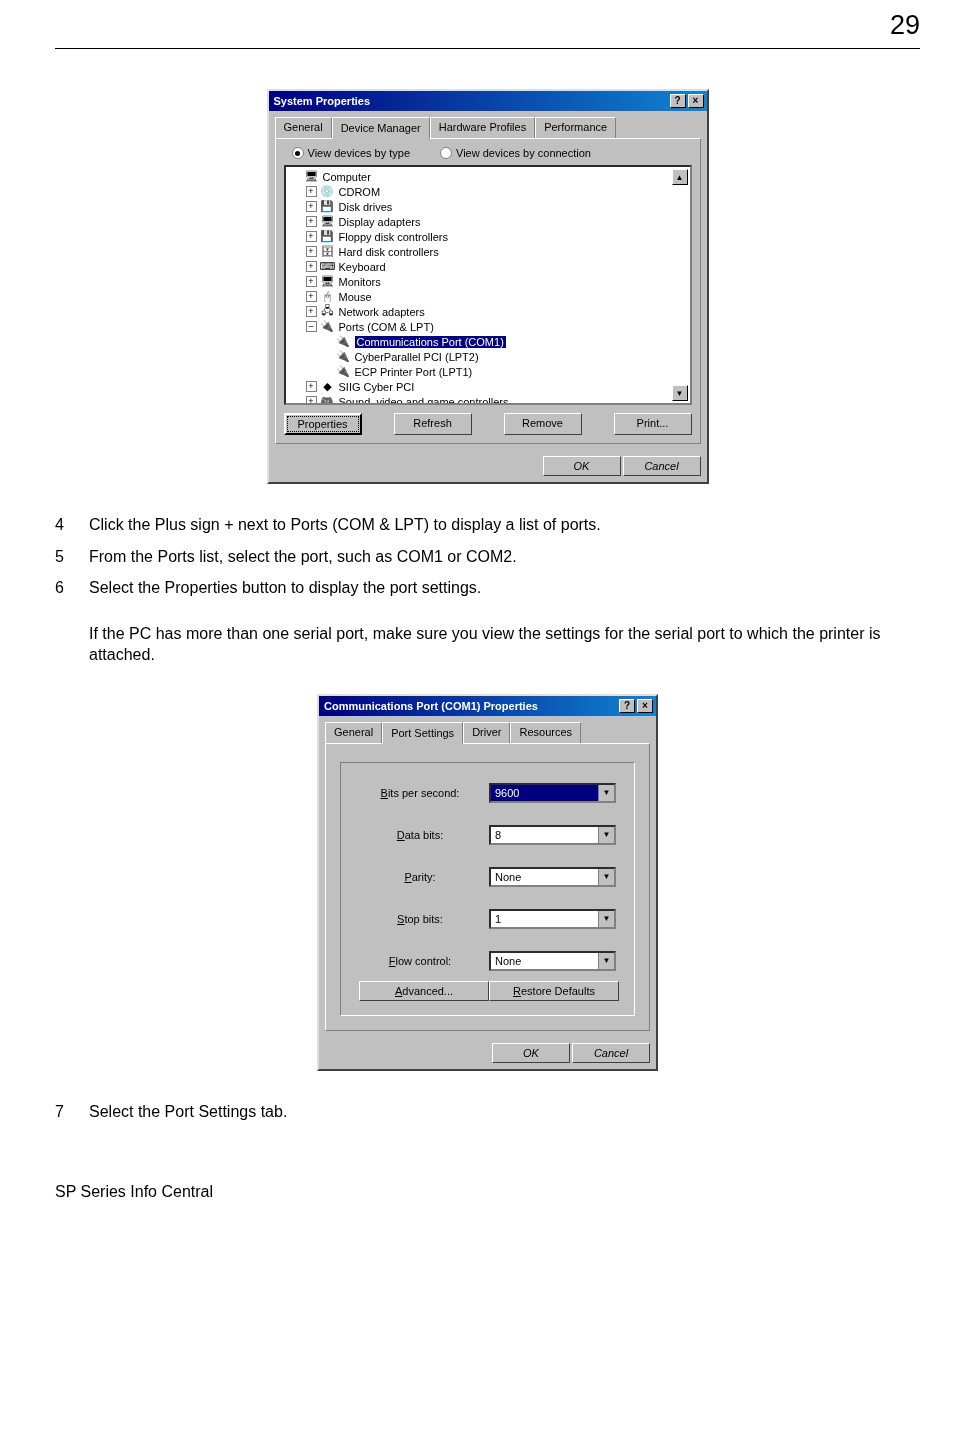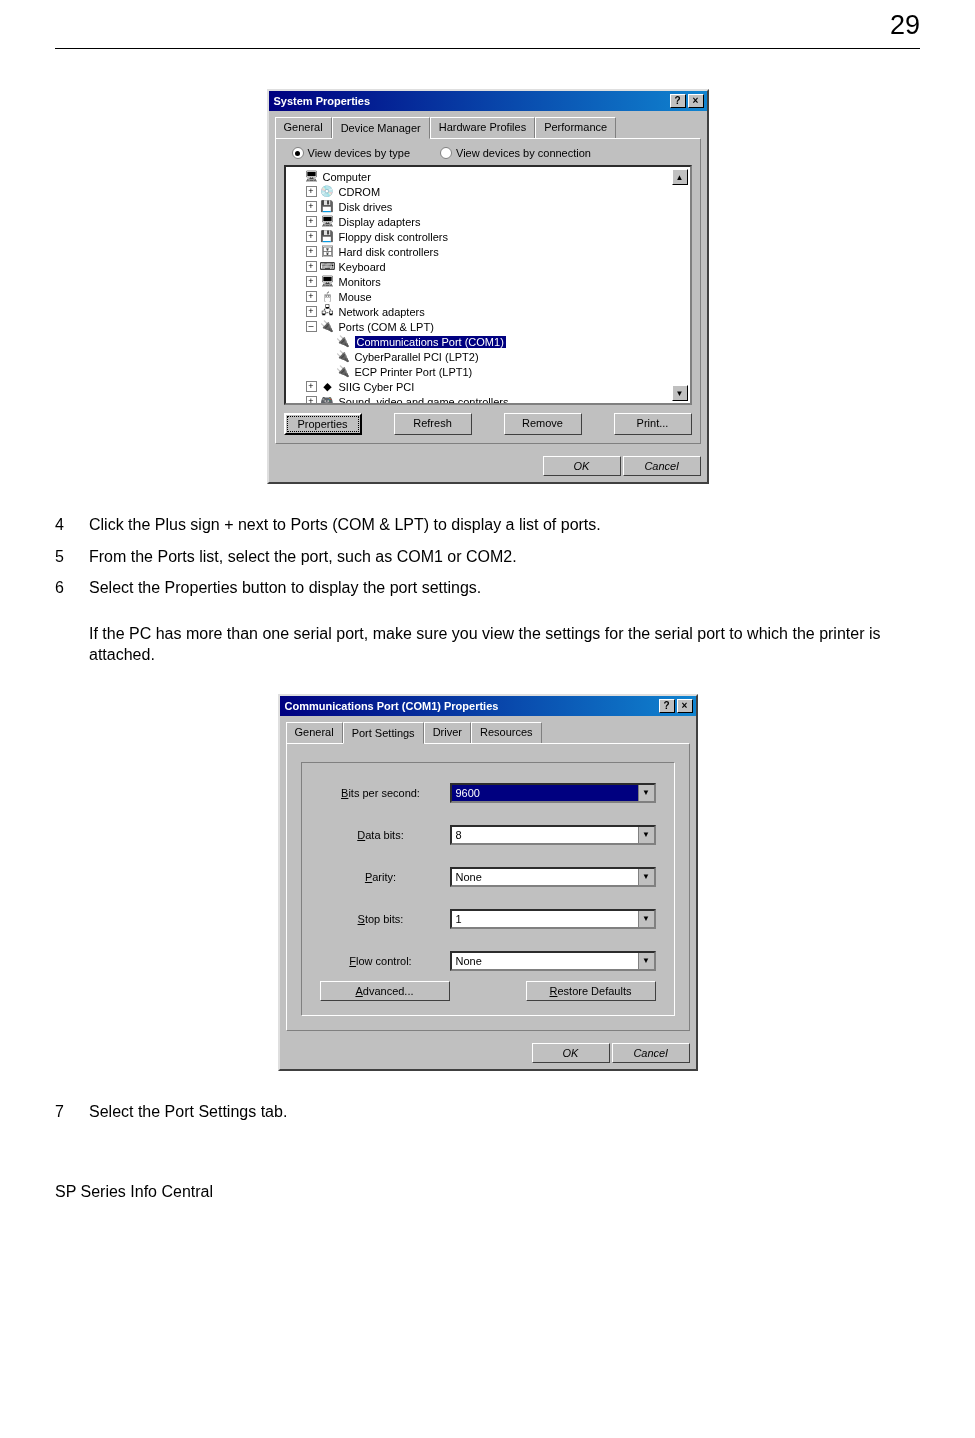--- a/index.html
+++ b/index.html
@@ -145,21 +145,21 @@
     min-width:78px;
   }
   .btn.focus{outline:1px dotted #000;outline-offset:-4px;border:2px solid #000;border-top-color:#fff;border-left-color:#fff;}
   .dlg-foot{
     display:flex;gap:2px;justify-content:flex-end;
     padding:6px;
     font-style:italic;
   }
 
   
-  .dialog2 { width: 420px; }
+  .dialog2 { width: 341px; }
   .settings-body{
     margin:0 6px 6px 6px;
     border:1px solid #808080;
     border-top-color:#fff;border-left-color:#fff;
     background:#c0c0c0;
     padding:18px 14px 14px 14px;
   }
   .inner-group{
     border:1px solid #808080;
     border-top-color:#808080;border-left-color:#808080;
@@ -176,21 +176,21 @@
     flex:1;display:flex;height:20px;
     border:2px inset #808080;background:#fff;
   }
   .combo .cval{flex:1;padding:2px 4px;font-size:11px;}
   .combo .cval.hl{background:#000080;color:#fff;}
   .combo .cbtn{
     width:16px;background:#c0c0c0;
     border-left:1px solid #808080;
     display:flex;align-items:center;justify-content:center;font-size:8px;
   }
-  .adv-row{display:flex;justify-content:space-between;margin-top:6px;gap:8px;}
+  .adv-row{display:flex;justify-content:space-between;margin-top:6px;}
   .adv-row .w98btn{min-width:130px;}
 
   
   .instr { margin: 0 0 24px 0; padding:0; }
   .instr .step{
     display:flex;margin-bottom:10px;font-size:16px;line-height:1.35;
   }
   .instr .num{width:34px;flex-shrink:0;}
   .note{margin:0 0 28px 34px;font-size:16px;line-height:1.35;}
   .footer-line{margin-top:60px;font-size:16px;}

